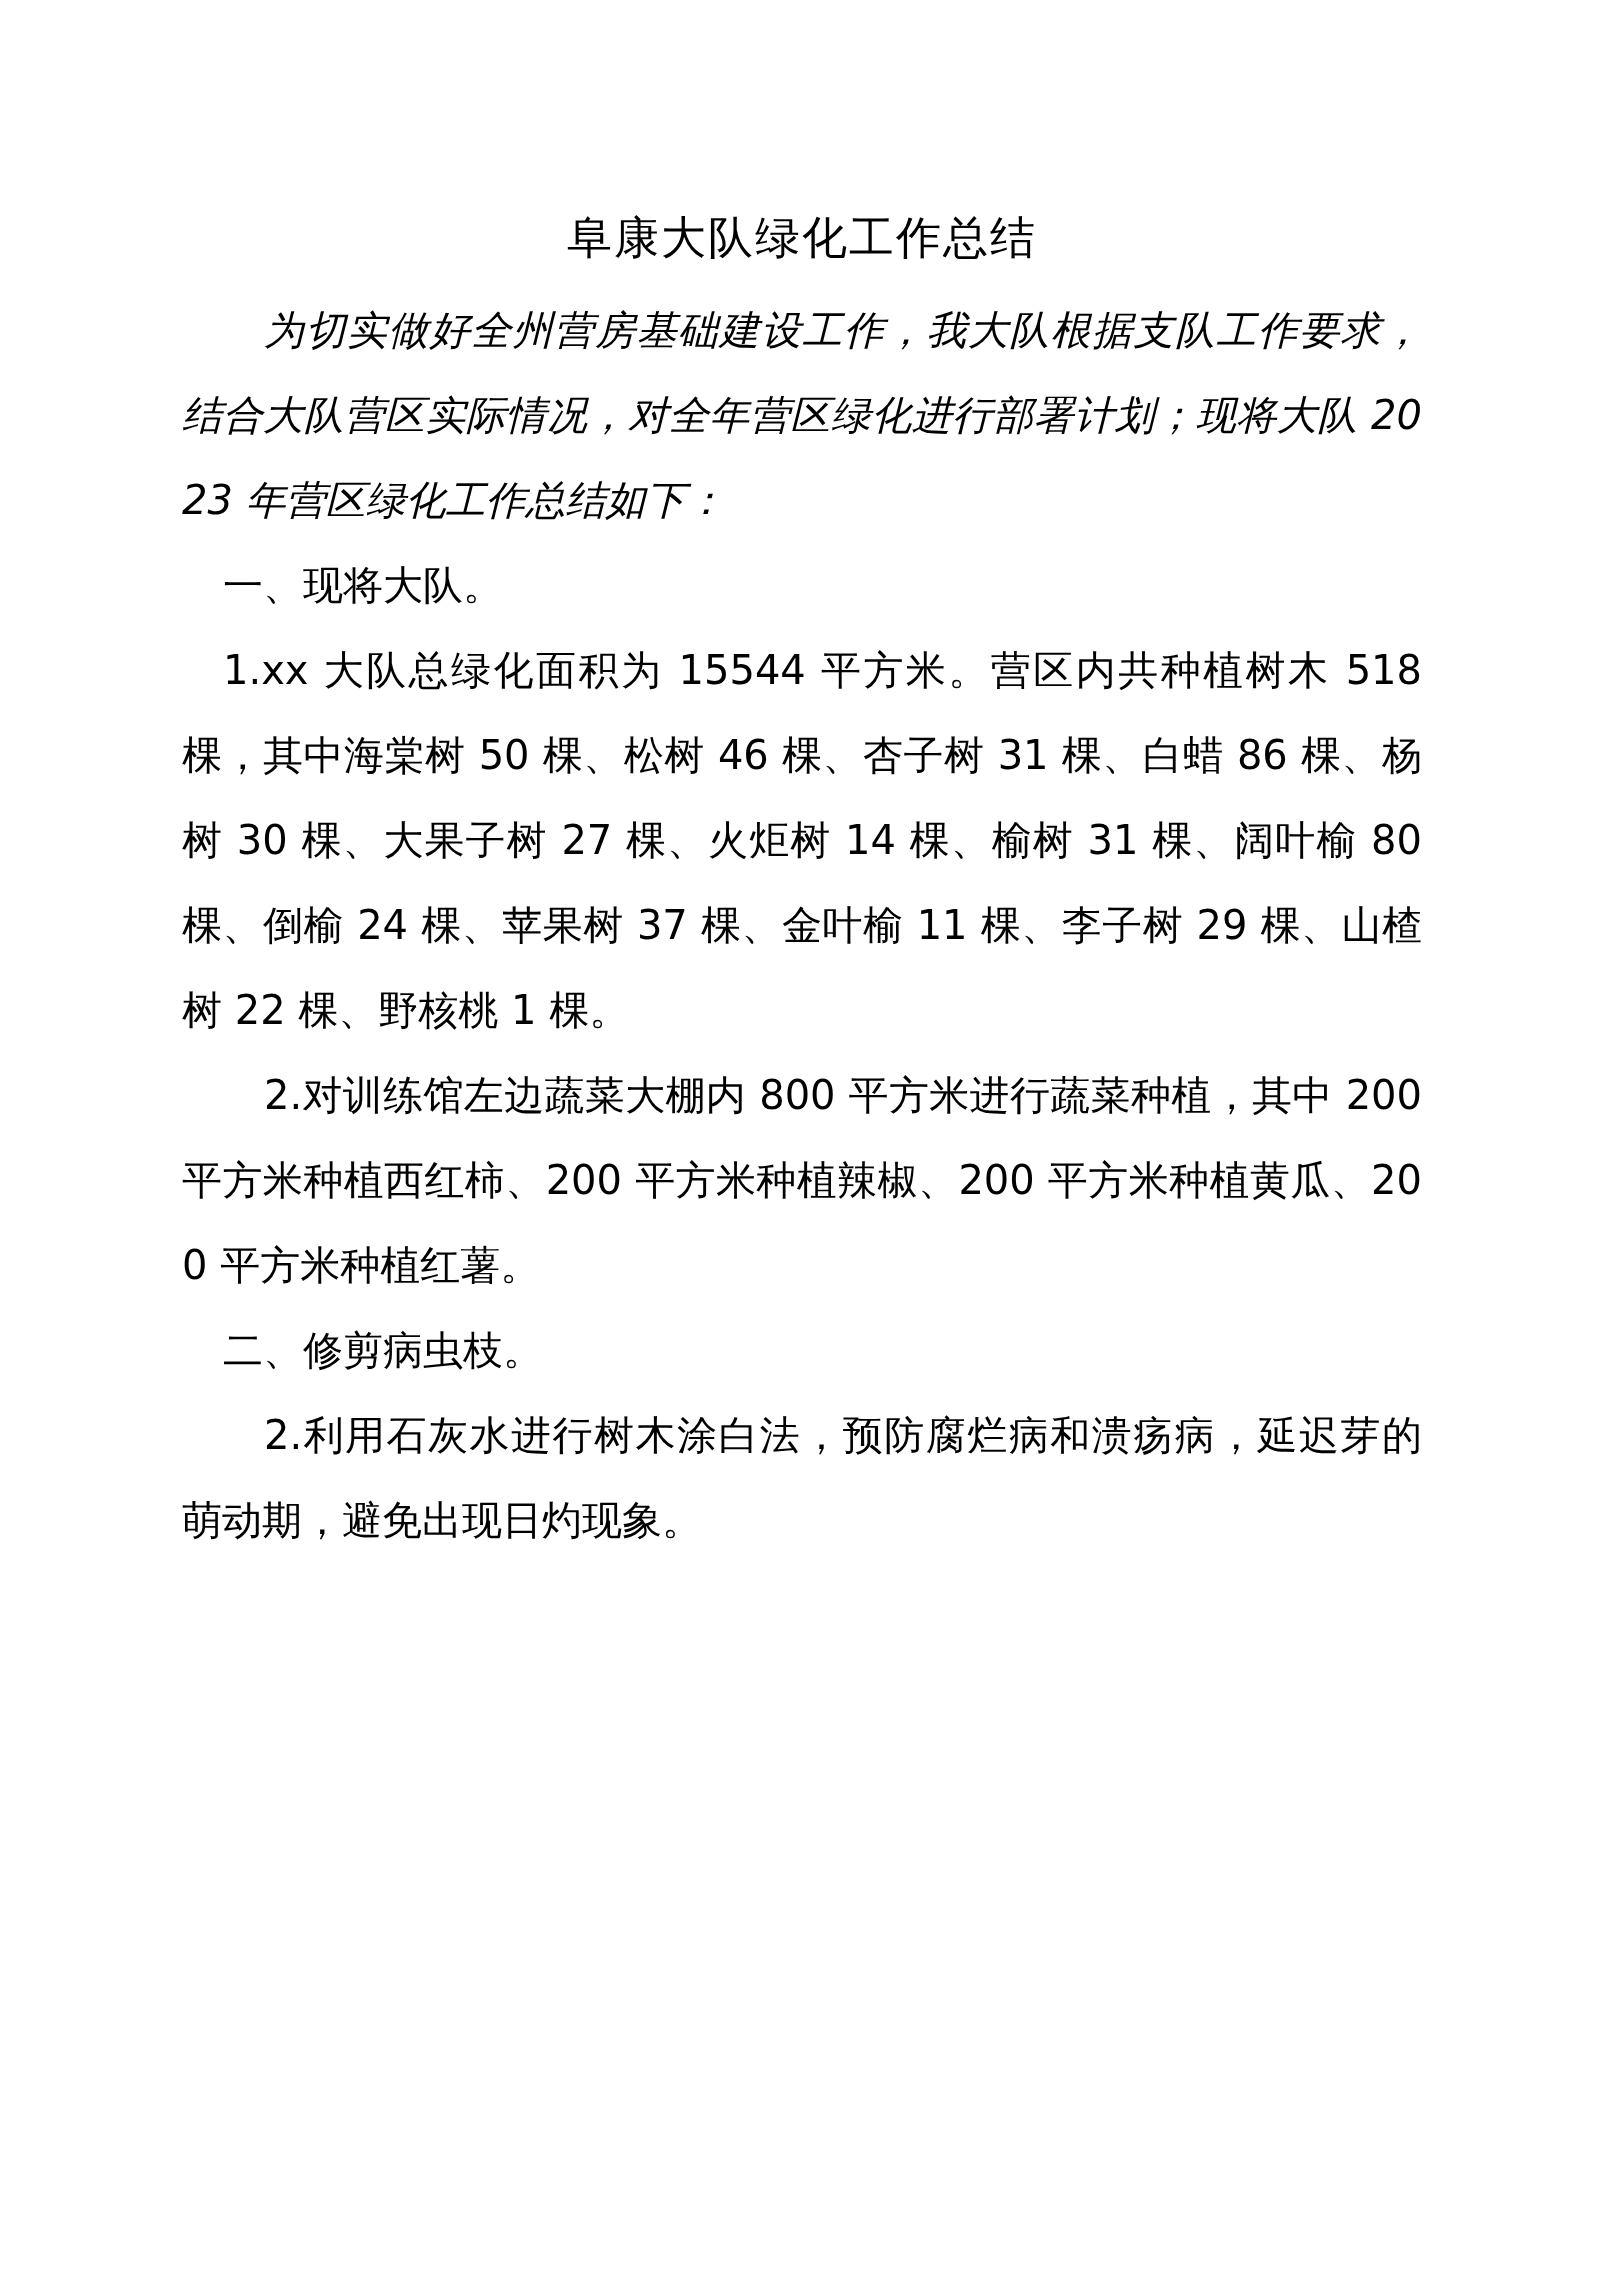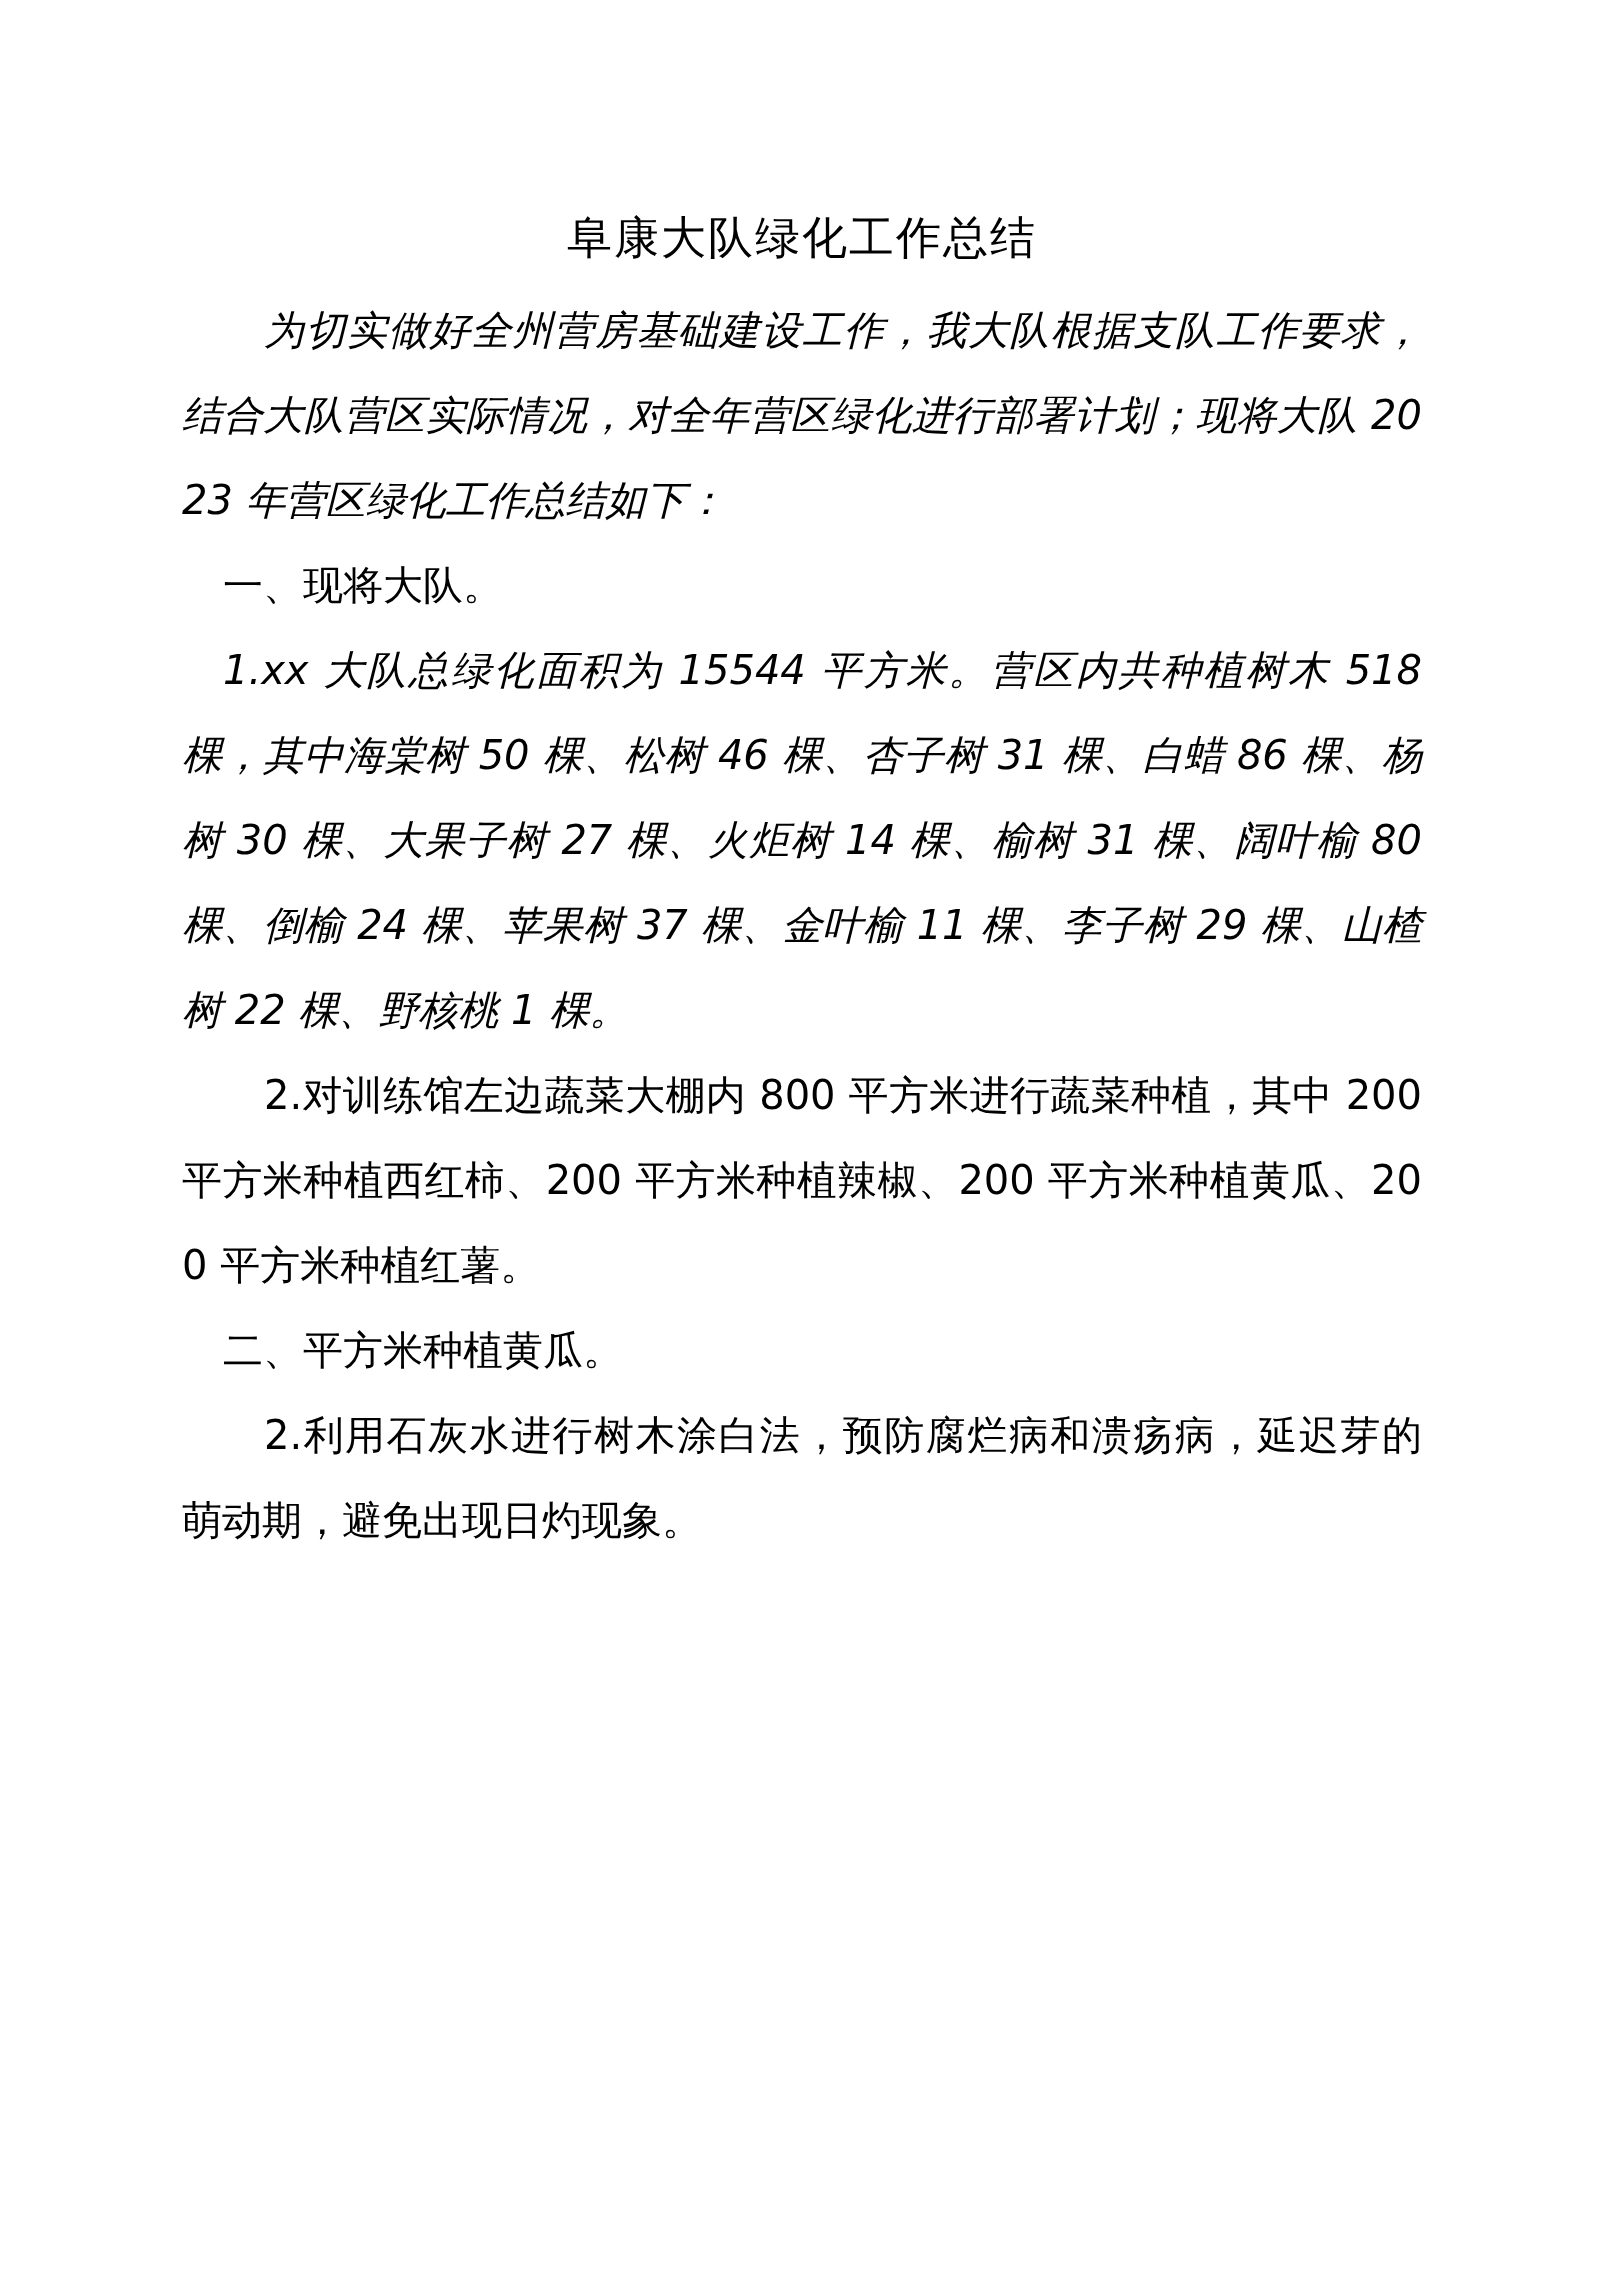--- a/index.html
+++ b/index.html
@@ -48,21 +48,20 @@
   }
   .para-first {
     margin-top: 21.6px;
     font-style: italic;
   }
   .indent-2 {
     text-indent: 82px;
   }
   .indent-1 {
     text-indent: 41px;
-    font-style: italic;
   }
   .heading-line {
     font-size: 40px;
     line-height: 85px;
     margin: 0;
     text-indent: 41px;
   }
 </style>
 </head>
 <body>
@@ -73,20 +72,20 @@
     <h1 class="doc-title">阜康大队绿化工作总结</h1>
 
     <p class="para para-first indent-2">为切实做好全州营房基础建设工作，我大队根据支队工作要求，结合大队营区实际情况，对全年营区绿化进行部署计划；现将大队 2023 年营区绿化工作总结如下：</p>
 
     <p class="heading-line">一、现将大队。</p>
 
     <p class="para indent-1">1.xx 大队总绿化面积为 15544 平方米。营区内共种植树木 518 棵，其中海棠树 50 棵、松树 46 棵、杏子树 31 棵、白蜡 86 棵、杨树 30 棵、大果子树 27 棵、火炬树 14 棵、榆树 31 棵、阔叶榆 80 棵、倒榆 24 棵、苹果树 37 棵、金叶榆 11 棵、李子树 29 棵、山楂树 22 棵、野核桃 1 棵。</p>
 
     <p class="para indent-2">2.对训练馆左边蔬菜大棚内 800 平方米进行蔬菜种植，其中 200 平方米种植西红柿、200 平方米种植辣椒、200 平方米种植黄瓜、200 平方米种植红薯。</p>
 
-    <p class="heading-line">二、平方米种植黄瓜。</p>
+    <p class="heading-line">二、修剪病虫枝。</p>
 
 
     <p class="para indent-2">2.利用石灰水进行树木涂白法，预防腐烂病和溃疡病，延迟芽的萌动期，避免出现日灼现象。</p>
 
   </div>
 </div>
 
 
 </body></html>

